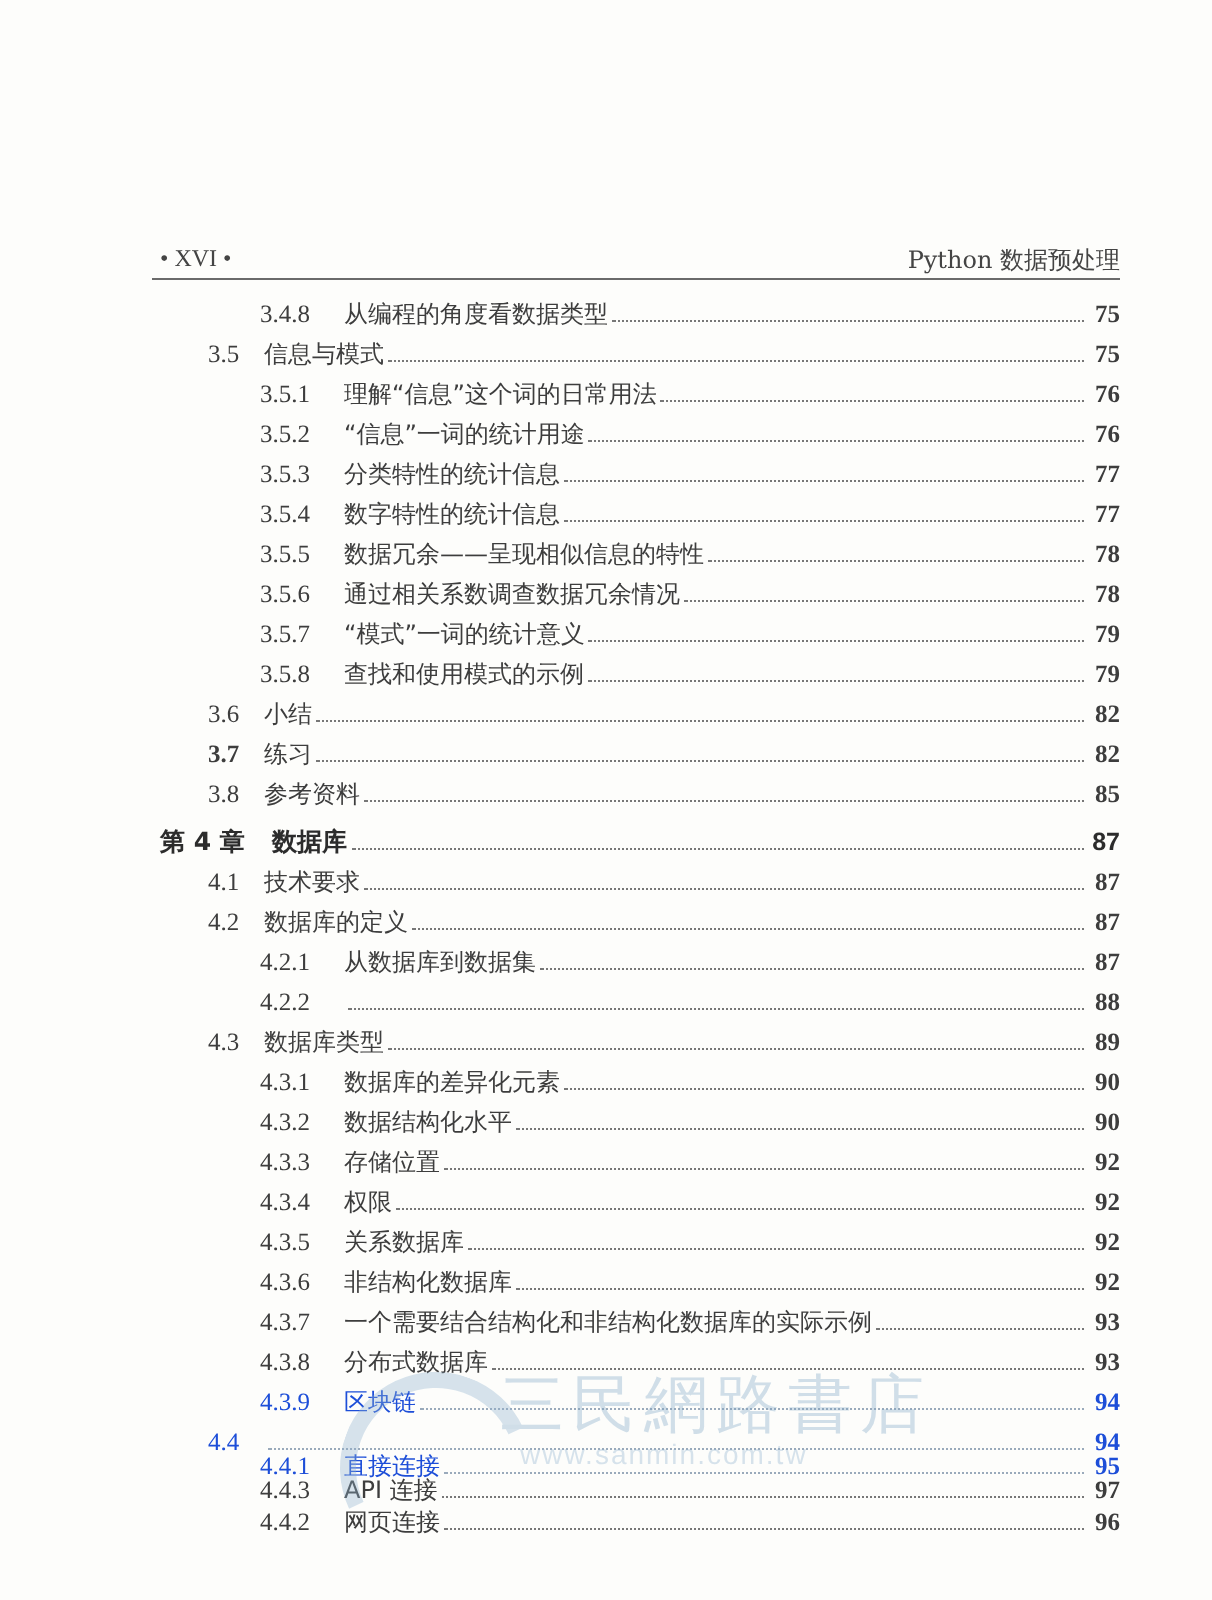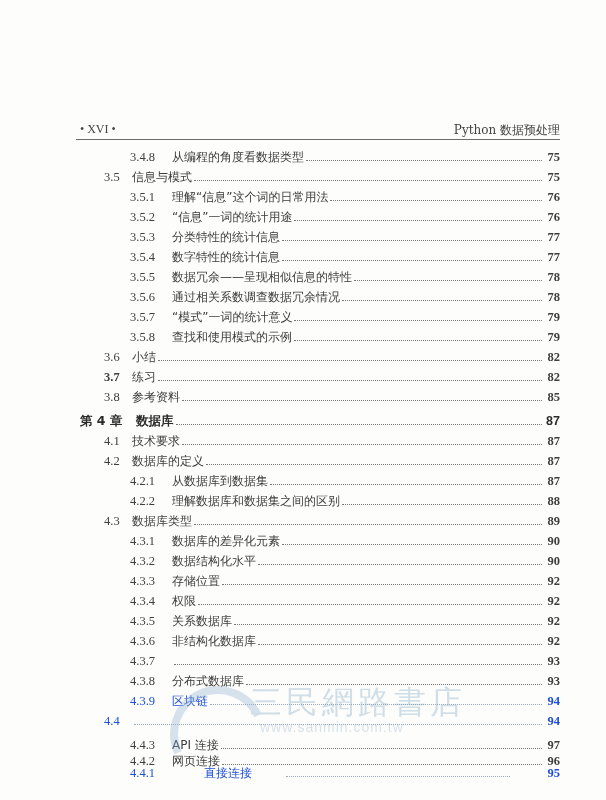--- a/index.html
+++ b/index.html
@@ -171,21 +171,20 @@
         <span class="pg">87</span>
       </div>
       <div class="row" style="left: 130px; top: 324px; width: 430px;">
         <span class="num" style="width: 42px;">4.2.1</span>
         <span class="label">从数据库到数据集</span>
         <span class="dots"></span>
         <span class="pg">87</span>
       </div>
       <div class="row" style="left: 130px; top: 344px; width: 430px;">
         <span class="num" style="width: 42px;">4.2.2</span>
-        <span class="label">理解数据库和数据集之间的区别</span>
         <span class="dots"></span>
         <span class="pg">88</span>
       </div>
       <div class="row" style="left: 104px; top: 364px; width: 456px;">
         <span class="num" style="width: 28px;">4.3</span>
         <span class="label">数据库类型</span>
         <span class="dots"></span>
         <span class="pg">89</span>
       </div>
       <div class="row" style="left: 130px; top: 384px; width: 430px;">
@@ -219,41 +218,42 @@
         <span class="pg">92</span>
       </div>
       <div class="row" style="left: 130px; top: 484px; width: 430px;">
         <span class="num" style="width: 42px;">4.3.6</span>
         <span class="label">非结构化数据库</span>
         <span class="dots"></span>
         <span class="pg">92</span>
       </div>
       <div class="row" style="left: 130px; top: 504px; width: 430px;">
         <span class="num" style="width: 42px;">4.3.7</span>
+        <span class="label">一个需要结合结构化和非结构化数据库的实际示例</span>
         <span class="dots"></span>
         <span class="pg">93</span>
       </div>
       <div class="row" style="left: 130px; top: 524px; width: 430px;">
         <span class="num" style="width: 42px;">4.3.8</span>
         <span class="label">分布式数据库</span>
         <span class="dots"></span>
         <span class="pg">93</span>
       </div>
       <div class="row faded" style="left: 130px; top: 544px; width: 430px;">
         <span class="num" style="width: 42px;">4.3.9</span>
         <span class="label">区块链</span>
         <span class="dots"></span>
         <span class="pg">94</span>
       </div>
       <div class="row faded" style="left: 104px; top: 564px; width: 456px;">
         <span class="num" style="width: 28px;">4.4</span>
         <span class="dots"></span>
         <span class="pg">94</span>
       </div>
-      <div class="row faded" style="left: 130px; top: 616px; width: 430px; gap: 32px;">
+      <div class="row faded" style="left: 130px; top: 576px; width: 430px;">
         <span class="num" style="width: 42px;">4.4.1</span>
         <span class="label">直接连接</span>
         <span class="dots"></span>
         <span class="pg">95</span>
       </div>
       <div class="row" style="left: 130px; top: 604px; width: 430px;">
         <span class="num" style="width: 42px;">4.4.2</span>
         <span class="label">网页连接</span>
         <span class="dots"></span>
         <span class="pg">96</span>

